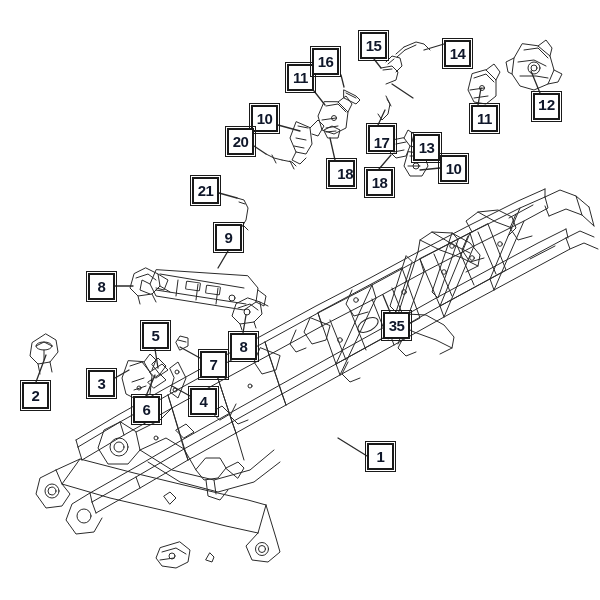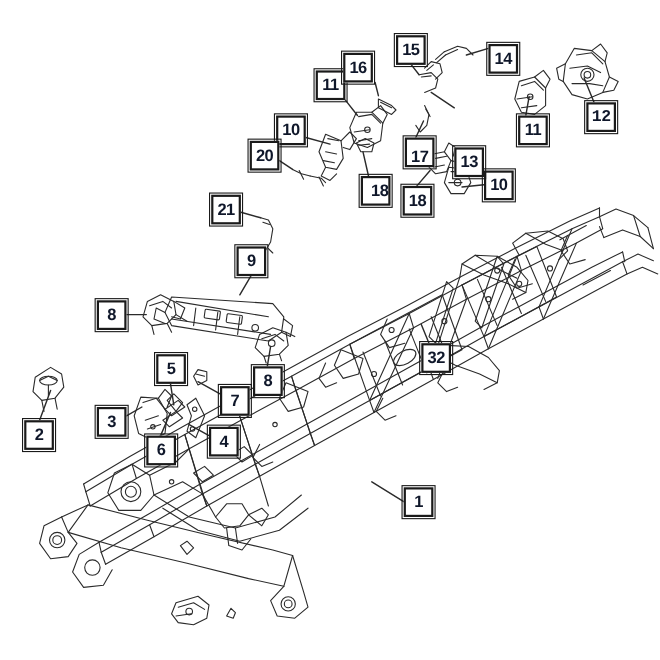--- a/index.html
+++ b/index.html
@@ -500,17 +500,17 @@
       <div class="callout" style="left: 366px; top: 169px;">
         <span>18</span>
       </div>
       <div class="callout" style="left: 227px; top: 128px;">
         <span>20</span>
       </div>
       <div class="callout" style="left: 192px; top: 177px; text-align: center;">
         <span>21</span>
       </div>
       <div class="callout" style="left: 383px; top: 312px;">
-        <span>32</span>
+        <span>35</span>
       </div>
     </div>
 
 </div>
 
 </body></html>

